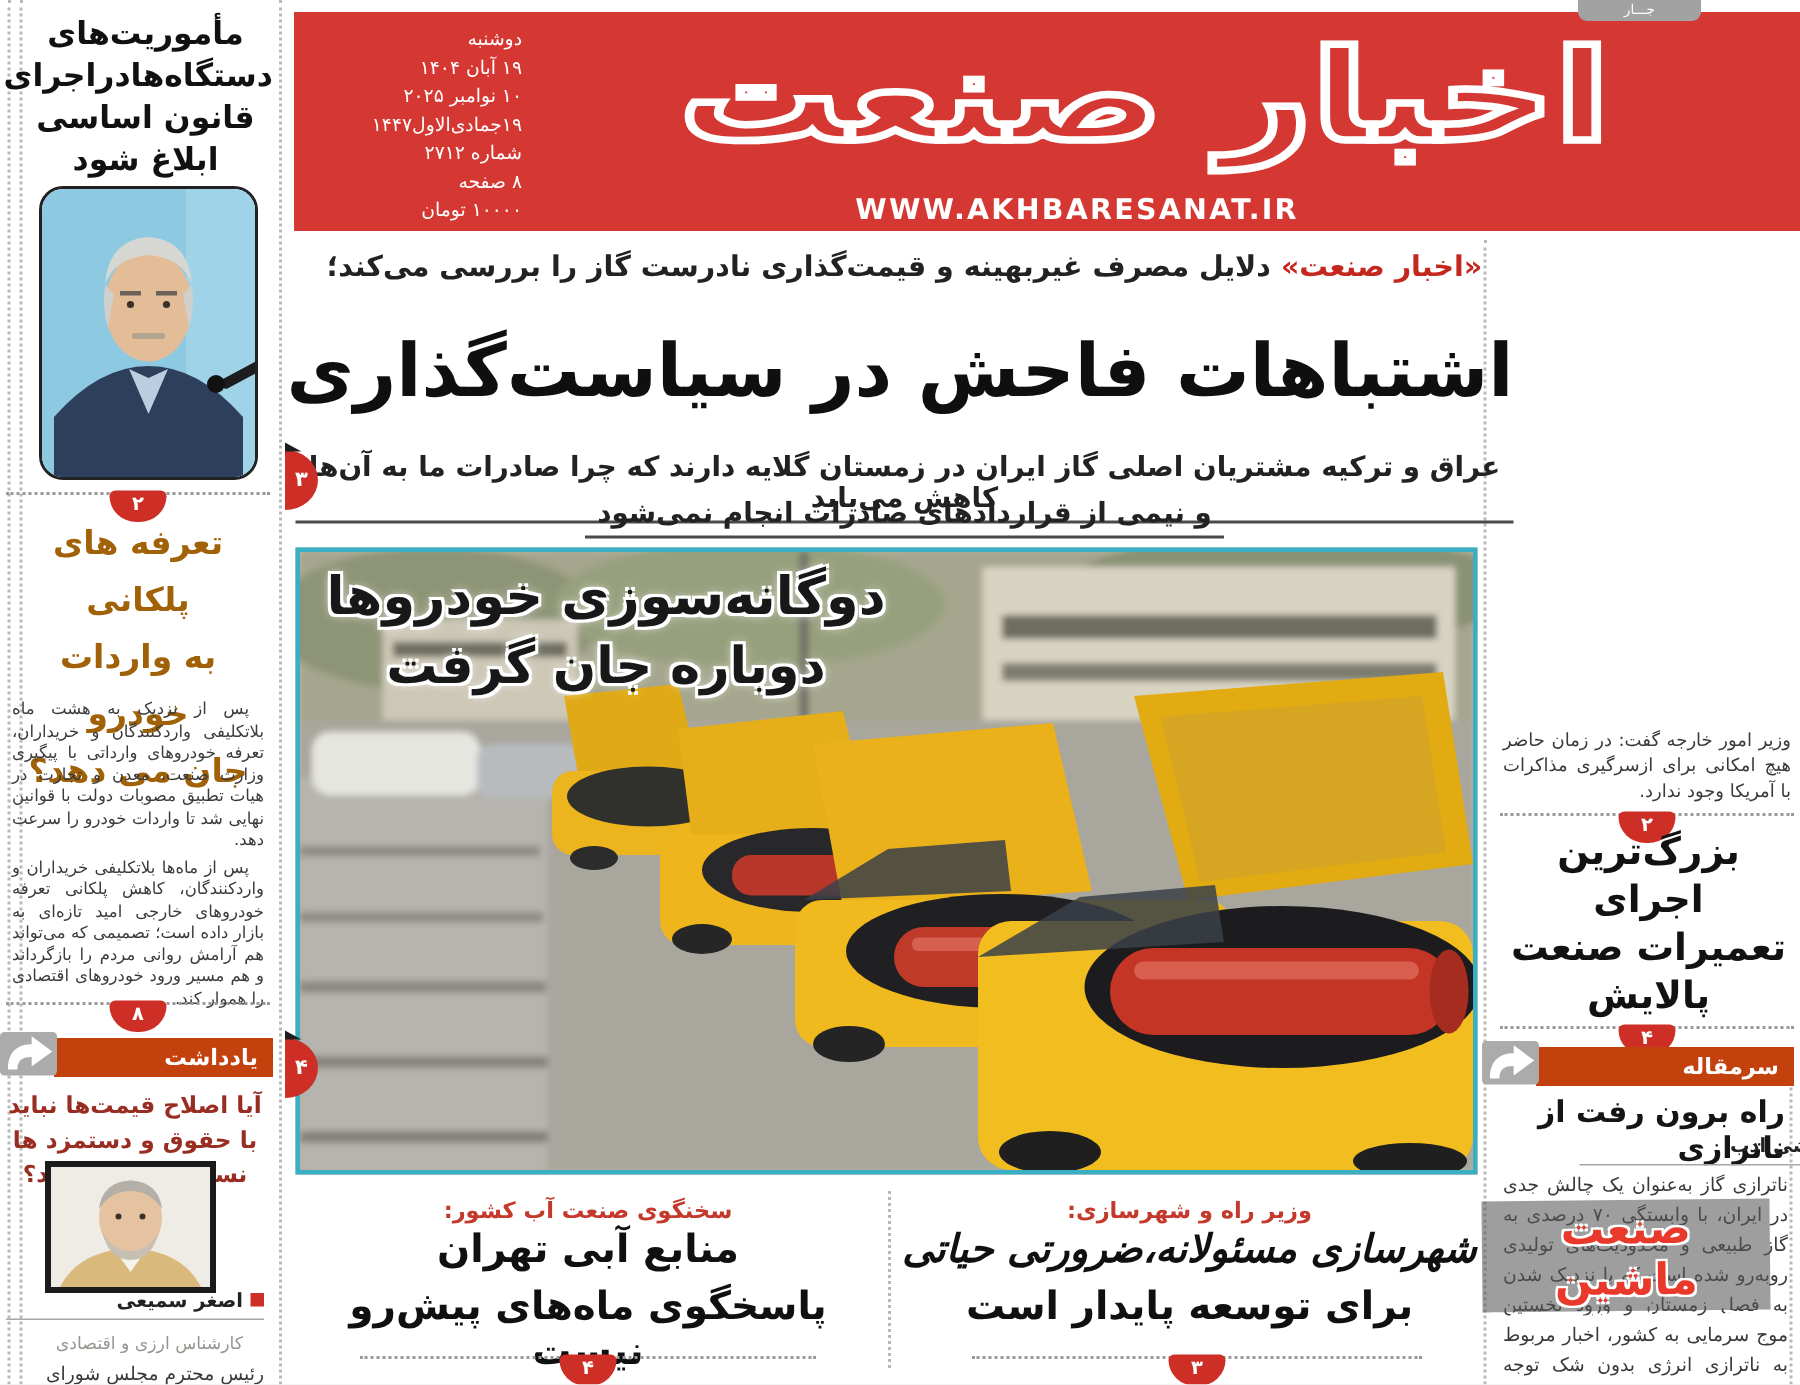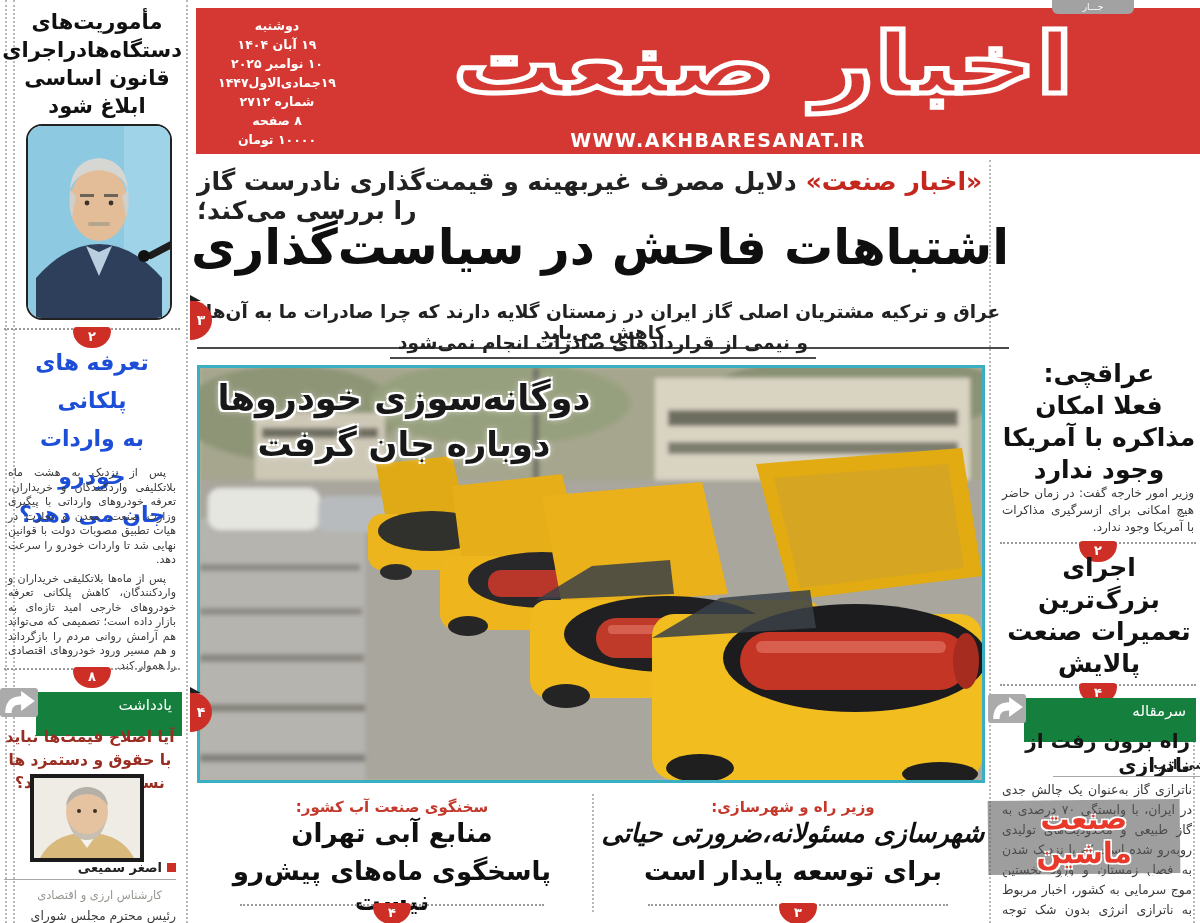--- a/index.html
+++ b/index.html
@@ -12,44 +12,44 @@
   .fa { direction:rtl; }
   .abs { position:absolute; }
 
   
   .vsep { position:absolute; width:0; border-left:2px dotted #b9b9b9; }
 
   
   #masthead { left:196px; top:8px; width:1004px; height:146px; background:#d53832; }
   #date-block {
     position:absolute; left:10px; top:8px; width:142px;
-    color:#fff; font-size:12.5px; font-weight:bold; line-height:19px;
-    text-align:center; direction:rtl;
+    color:#fff; font-size:12.5px; font-weight:normal; line-height:19px;
+    text-align:right; direction:rtl;
   }
   #logo {
     position:absolute; right:30px; top:0; left:160px; height:112px;
     line-height:112px; text-align:center; white-space:nowrap;
     font-size:84px; font-weight:bold; color:#d53832;
     -webkit-text-stroke:5px #ffffff;
     text-shadow:0 0 1px #fff;
     transform:scaleX(1.28); transform-origin:center; direction:rtl;
   }
   #site-url {
     position:absolute; left:180px; right:140px; bottom:3px; text-align:center;
     color:#fff; font-weight:bold; font-size:19px; letter-spacing:1.5px;
   }
   #print-tab {
     left:1052px; top:0; width:82px; height:14px; background:#a2a2a2;
     border-radius:0 0 6px 6px; color:#fff; font-size:9px; line-height:14px;
     text-align:center; direction:rtl;
   }
 
   
-  #kicker { left:197px; top:167px; width:812px; direction:rtl; text-align:left;
-            font-size:25px; font-weight:bold; color:#222; }
+  #kicker { left:197px; top:167px; width:812px; direction:rtl; text-align:center;
+            font-size:19px; font-weight:bold; color:#222; }
   #kicker .brand { color:#c4271e; }
   #main-headline {
     left:197px; top:197px; width:812px; height:102px; line-height:102px;
     text-align:center; direction:rtl; white-space:nowrap;
     font-size:49px; font-weight:bold; color:#0f0f0f;
   }
   .deck-row { left:197px; width:812px; text-align:center; direction:rtl; }
   .deck-line { display:inline-block; border-bottom:2px solid #4a4a4a;
                padding:0 8px 4px; font-size:18.5px; font-weight:bold; color:#222; }
 
@@ -68,43 +68,43 @@
   
   .divider { position:absolute; border-top:2px dotted #9a9a9a; height:0; }
   .divider-badge {
     position:absolute; left:50%; top:-3px; transform:translateX(-50%);
     width:38px; height:21px; background:#cd2f26; color:#fff;
     border-radius:4px 4px 19px 19px / 4px 4px 18px 18px;
     text-align:center; font-size:13px; font-weight:bold; line-height:20px;
   }
 
   
-  .sec-bar { position:absolute; height:44px; background:#15803d; color:#fff;
-             direction:rtl; font-size:15px; font-weight:normal; line-height:26px;
+  .sec-bar { position:absolute; height:26px; background:#c2410c; color:#fff;
+             direction:rtl; font-size:15px; font-weight:bold; line-height:26px;
              padding-right:10px; }
   .arrow-box { position:absolute; background:#ababab; border-radius:3px; }
   .arrow-box svg { display:block; width:100%; height:100%; }
 
   
   #photo-frame { left:197px; top:365px; width:788px; height:418px;
                  border:3px solid #3aafc4; overflow:hidden; background:#b0ad9c; }
   .photo-caption {
     position:absolute; width:380px; text-align:center; direction:rtl;
     font-weight:bold; color:#181818;
     text-shadow:-2px -2px 0 #fff, 2px -2px 0 #fff, -2px 2px 0 #fff,
                  2px 2px 0 #fff, 0 0 7px #fff;
   }
 
   
   #lc-title { left:12px; top:8px; width:170px; text-align:center; direction:rtl;
               font-size:21px; font-weight:bold; line-height:28px; color:#111; }
   #portrait-frame { left:26px; top:124px; width:146px; height:196px;
                     border:2px solid #222; border-radius:16px; overflow:hidden; }
   #tariff-title { left:4px; top:344px; width:176px; text-align:center; direction:rtl;
-                  font-size:22px; font-weight:bold; line-height:38px; color:#1d4ed8; }
+                  font-size:22px; font-weight:bold; line-height:38px; color:#a16207; }
   .small-body { direction:rtl; text-align:justify; font-size:11px; line-height:1.32;
                 color:#3a3a3a; }
   .small-body p { text-indent:10px; margin-bottom:4px; }
   #note-title { left:2px; top:726px; width:176px; text-align:center; direction:rtl;
                 font-size:15.5px; font-weight:bold; line-height:23px; color:#9a2d22; }
   #note-photo { left:30px; top:774px; width:114px; height:88px;
                 border:4px solid #1b1b1b; overflow:hidden; }
   .author-row { position:absolute; direction:rtl; border-bottom:1px solid #a8a8a8;
                 padding-bottom:4px; font-size:13px; font-weight:bold; color:#222; }
   .author-bullet { display:inline-block; width:9px; height:9px; background:#cd2f26;
@@ -307,34 +307,28 @@
       <circle cx="45" cy="33" r="2" fill="#3a3228"></circle>
       <circle cx="61" cy="33" r="2" fill="#3a3228"></circle>
     </svg>
   </div>
   <div class="author-row" style="left:4px; top:860px; width:172px;">
     <span class="author-bullet"></span><span>اصغر سمیعی</span>
   </div>
   <div class="author-role" style="left:4px; top:888px; width:172px; text-align:right; padding-right:14px;">کارشناس ارزی و اقتصادی</div>
   <div class="abs fa" style="left:6px; top:908px; width:170px; font-size:12.5px; color:#3a3a3a; text-align:justify;">رئیس محترم مجلس شورای</div>
 
-  <div class="rc-title" style="top:358px;">
-    <div>عراقچی:</div>
-    <div>فعلا امکان</div>
-    <div>مذاکره با آمریکا</div>
-    <div>وجود ندارد</div>
-  </div>
   <div id="araghchi-body" class="abs small-body" style="font-size:12px;">وزیر امور خارجه گفت: در زمان حاضر هیچ امکانی برای ازسرگیری مذاکرات با آمریکا وجود ندارد.</div>
   <div class="divider" style="left:1000px; top:542px; width:196px;">
     <span class="divider-badge">۲</span>
   </div>
 
   <div class="rc-title" style="top:552px;">
+    <div>بزرگ‌ترین</div>
     <div>اجرای</div>
-    <div>بزرگ‌ترین</div>
     <div>تعمیرات صنعت</div>
     <div>پالایش</div>
   </div>
   <div class="divider" style="left:1000px; top:684px; width:196px;">
     <span class="divider-badge">۴</span>
   </div>
 
   <div class="sec-bar" style="left:1024px; top:698px; width:172px;">سرمقاله</div>
   <div class="arrow-box" style="left:988px; top:694px; width:38px; height:29px;">
     <svg viewBox="0 0 36 26">

